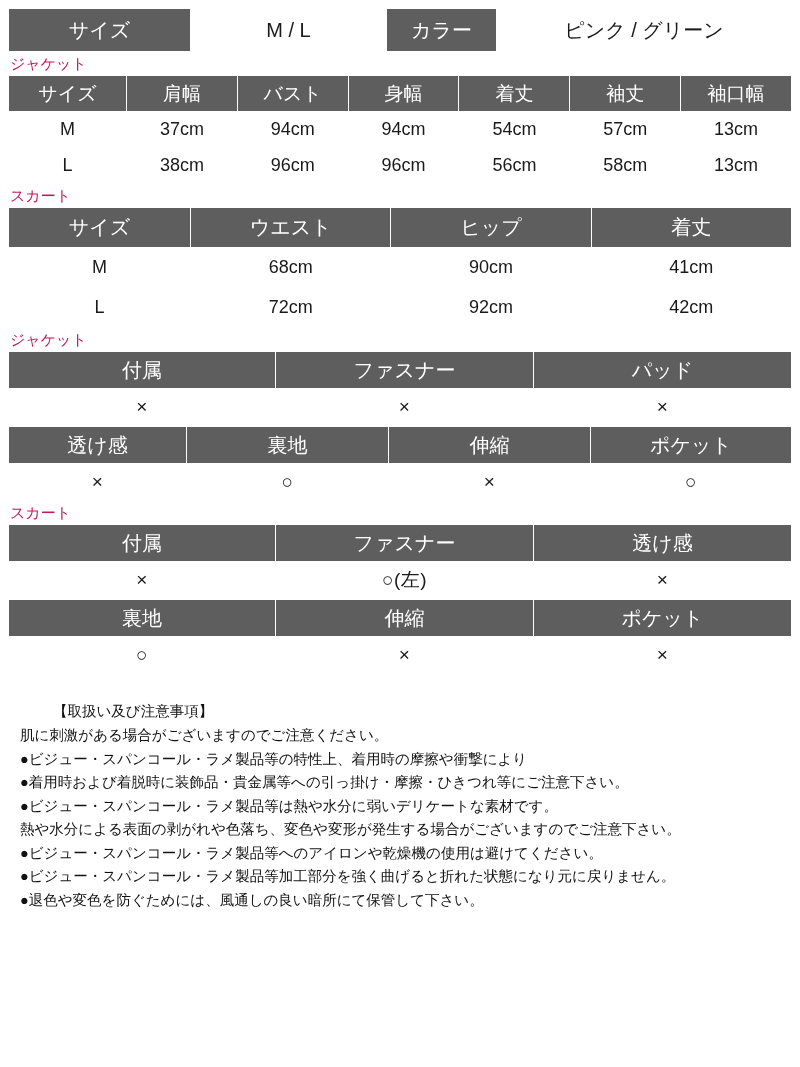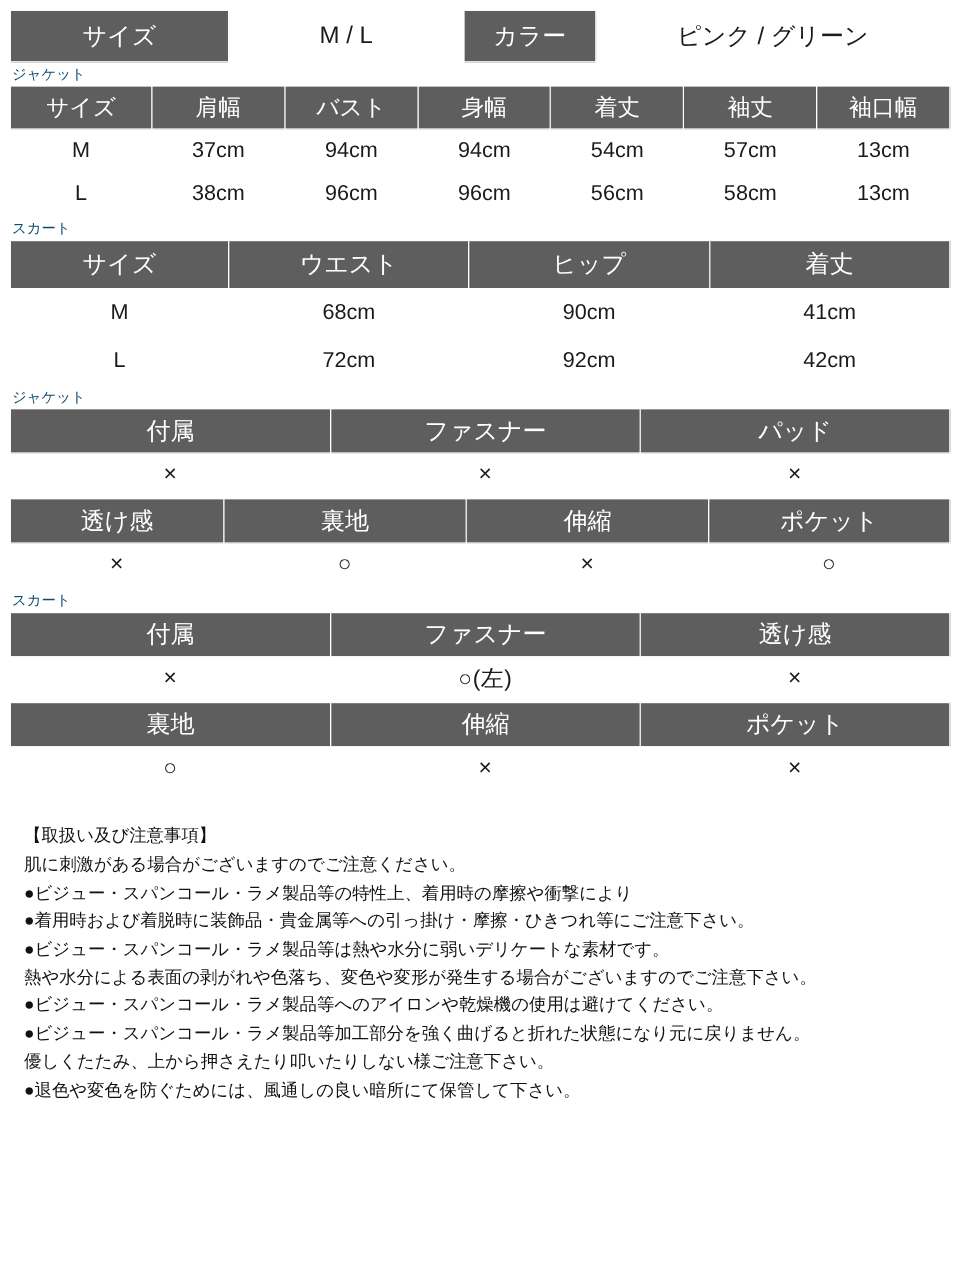--- a/index.html
+++ b/index.html
@@ -43,41 +43,41 @@
     background: #5e5e5e;
     color: #ffffff;
     font-size: 20px;
   }
   .val {
     background: #ffffff;
     color: #1a1a1a;
     font-size: 18px;
   }
   .section-label {
-    font-size: 12px;
-    color: #0c4a6e;
+    font-size: 15px;
+    color: #be185d;
     padding: 3px 2px 2px 2px;
     line-height: 1.2;
   }
   .t-spec td { height: 43px; }
   .t-spec .hdr { font-size: 20px; }
   .t-spec .val { font-size: 20px; }
   .t-size td { height: 36px; }
   .t-skirt td { height: 40px; }
   .t-feat td { height: 37px; }
   .mark { font-size: 19px; letter-spacing: 0.5px; }
   .notes {
     margin-top: 26px;
     padding: 0 12px 0 12px;
     font-size: 14.5px;
     line-height: 1.62;
     color: #111111;
   }
   .notes div { white-space: nowrap; }
-  .notes .title { margin-bottom: 1px; }
+  .notes .title { margin-bottom: 1px; margin-left: 33px; }
 </style>
 </head>
 <body>
 
 <div class="page">
 
   <table class="t-spec">
     <tbody>
       <tr>
         <td class="hdr" style="width:182px">サイズ</td>
@@ -215,17 +215,16 @@
 
   <div class="notes">
     <div class="title">【取扱い及び注意事項】</div>
     <div>肌に刺激がある場合がございますのでご注意ください。</div>
     <div>●ビジュー・スパンコール・ラメ製品等の特性上、着用時の摩擦や衝撃により</div>
     <div>●着用時および着脱時に装飾品・貴金属等への引っ掛け・摩擦・ひきつれ等にご注意下さい。</div>
     <div>●ビジュー・スパンコール・ラメ製品等は熱や水分に弱いデリケートな素材です。</div>
     <div>熱や水分による表面の剥がれや色落ち、変色や変形が発生する場合がございますのでご注意下さい。</div>
     <div>●ビジュー・スパンコール・ラメ製品等へのアイロンや乾燥機の使用は避けてください。</div>
     <div>●ビジュー・スパンコール・ラメ製品等加工部分を強く曲げると折れた状態になり元に戻りません。</div>
-    <div>優しくたたみ、上から押さえたり叩いたりしない様ご注意下さい。</div>
     <div>●退色や変色を防ぐためには、風通しの良い暗所にて保管して下さい。</div>
   </div>
 
 </div>
 
 </body></html>

